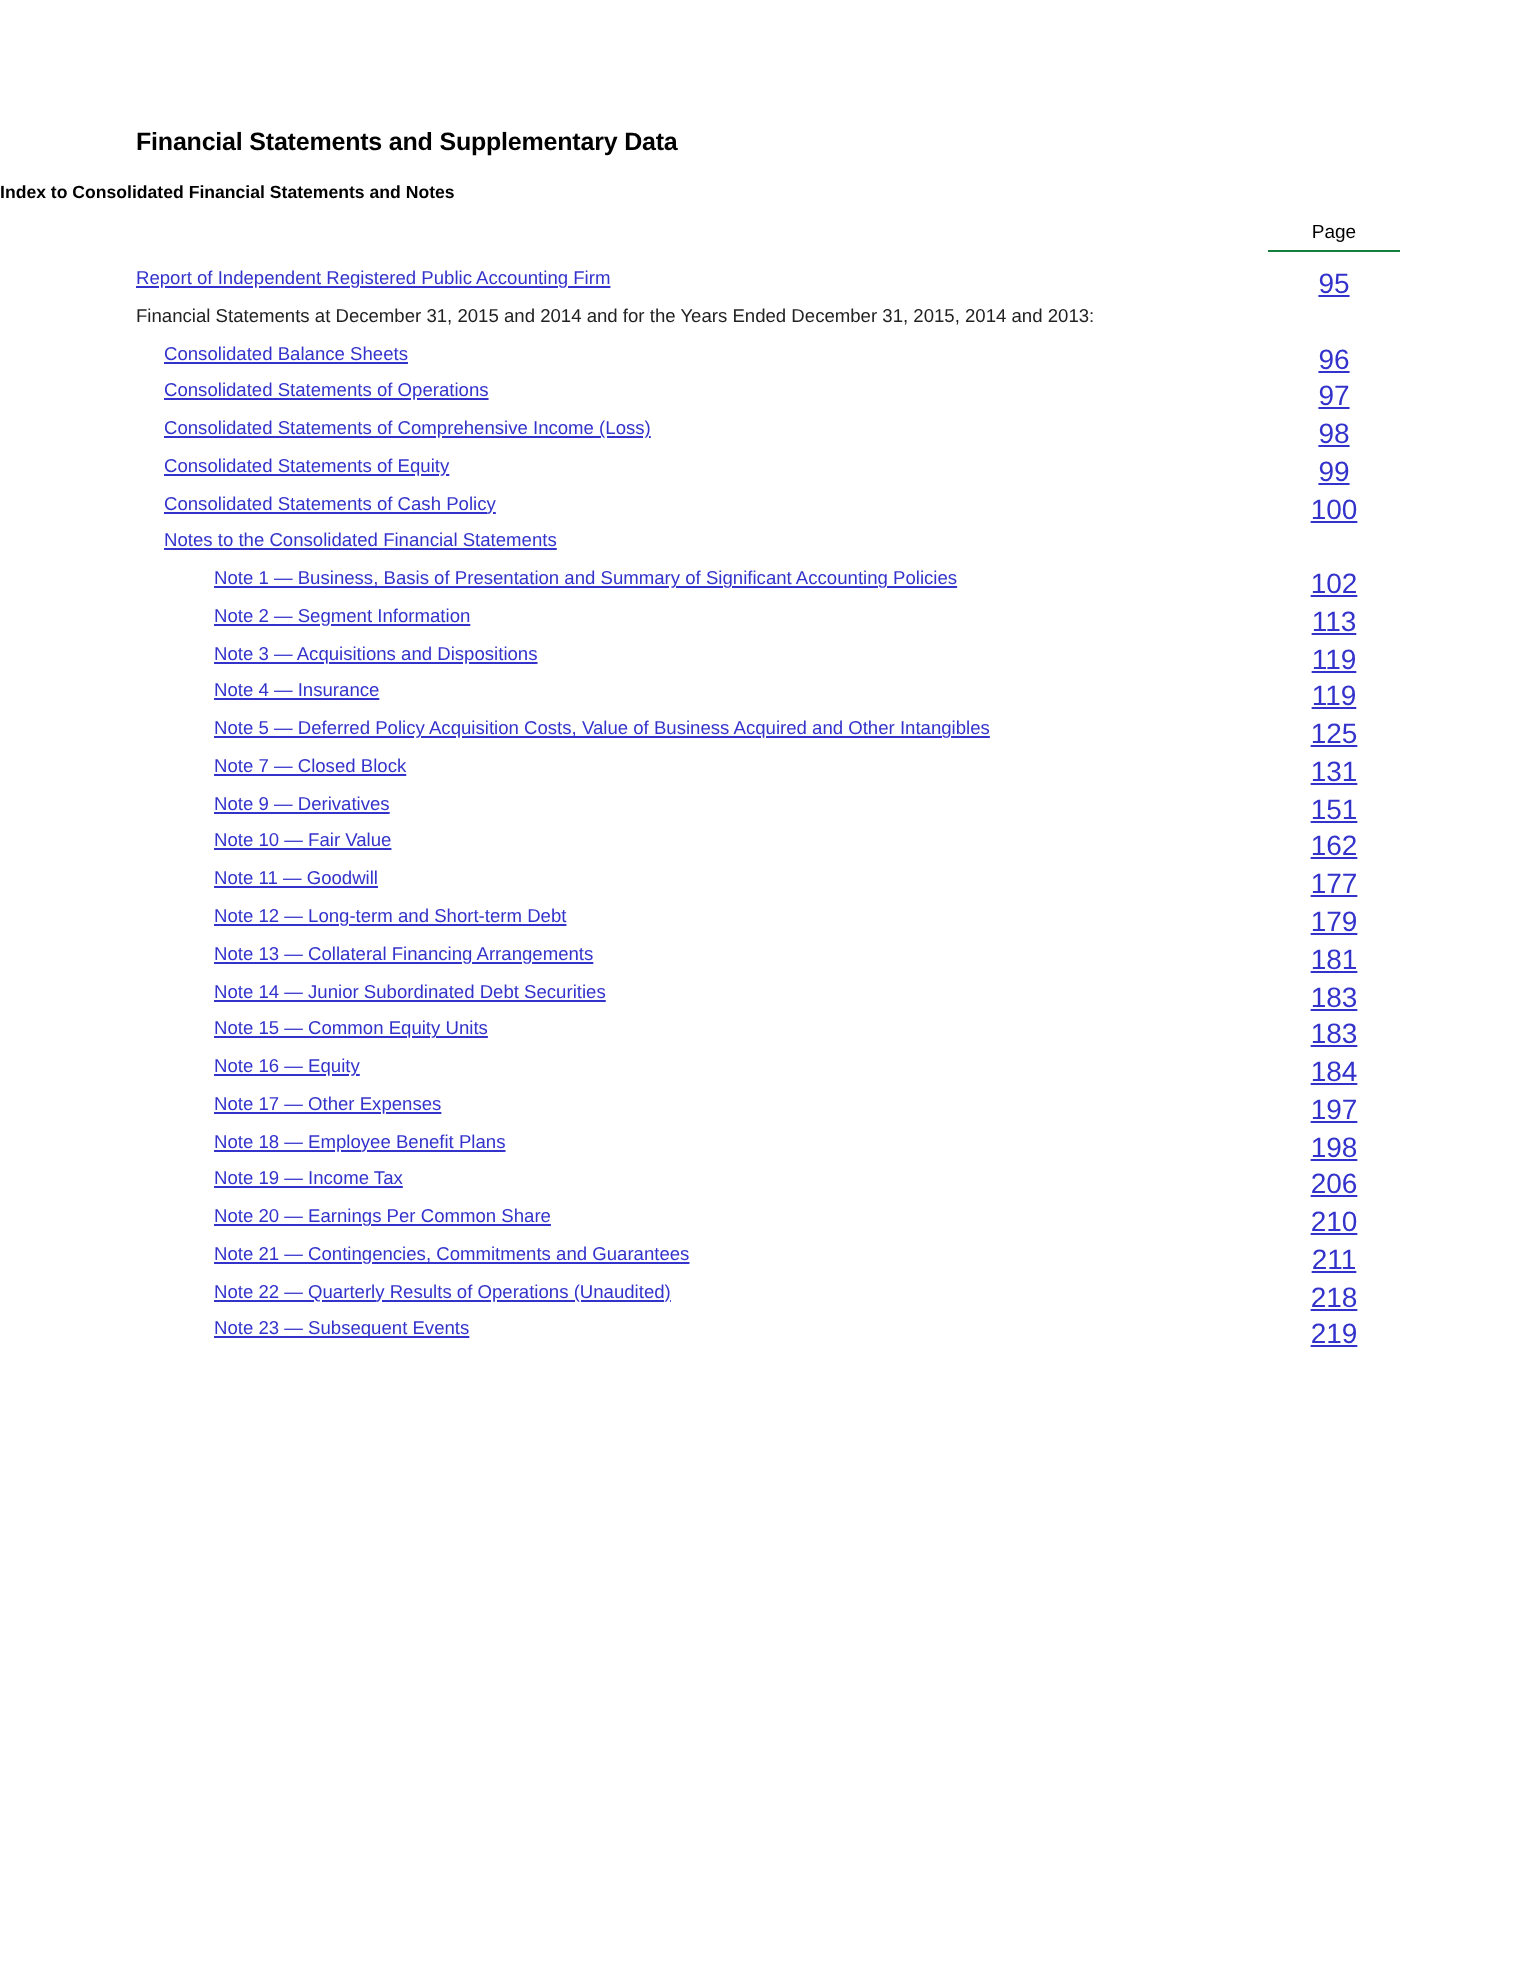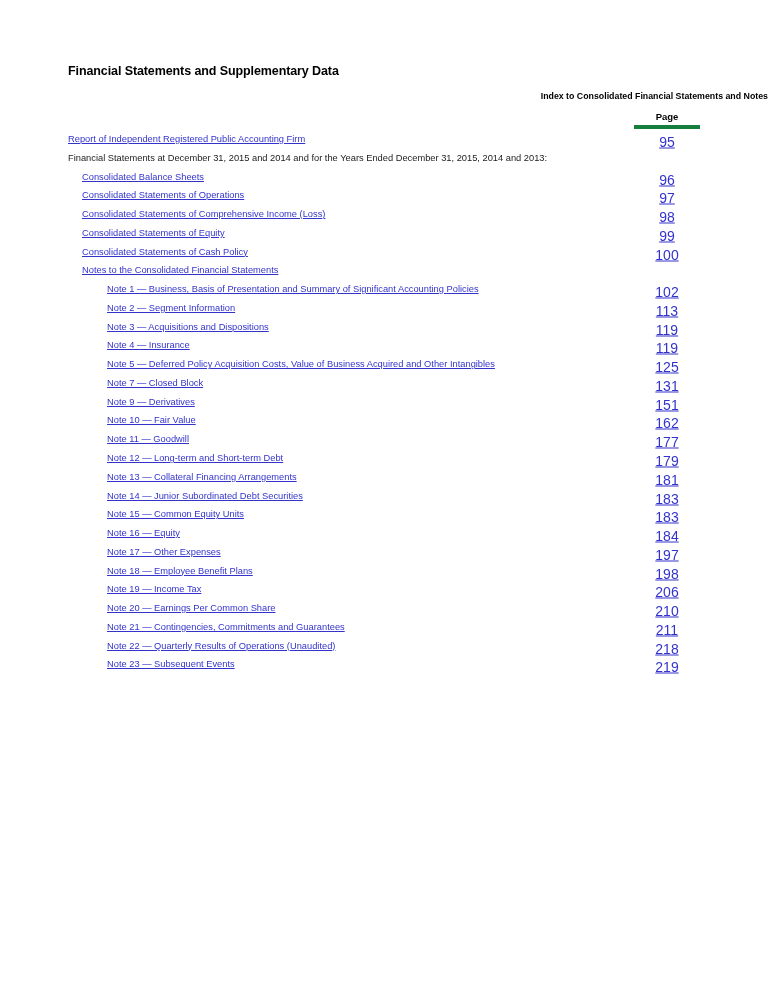--- a/index.html
+++ b/index.html
@@ -5,27 +5,27 @@
   html,body { margin:0; padding:0; background:#ffffff; }
   .page {
     position:relative; width:768px; height:874px; background:#fff;
     font-family:"Liberation Sans", sans-serif; color:#222; overflow:hidden;
   }
   .title {
     position:absolute; left:68px; top:64px; margin:0;
     font-size:12.5px; font-weight:bold; color:#000; letter-spacing:-0.1px;
   }
   .subtitle {
-    position:absolute; left:0; right:0; top:91px; text-align:right;
+    position:absolute; left:0; right:0; top:91px; text-align:left;
     font-size:8.8px; font-weight:bold; color:#000;
   }
   .page-col-header {
     position:absolute; left:634px; top:111px; width:66px;
-    text-align:center; font-size:9.5px; font-weight:bold; color:#000;
-    padding-bottom:3px; border-bottom:4px solid #15803d;
+    text-align:center; font-size:9.5px; font-weight:normal; color:#000;
+    padding-bottom:3px; border-bottom:1px solid #15803d;
   }
   .rows { position:absolute; left:68px; top:133px; width:632px; }
   .row { height:18.77px; display:flex; align-items:flex-start; }
   .label { font-size:9.3px; line-height:12px; text-decoration:underline; color:var(--link,#3333cc); }
   a.label, a.pagenum { cursor:pointer; }
   .label.plain { text-decoration:none; color:var(--text,#222); }
   .row.i1 .label { margin-left:14px; }
   .row.i2 .label { margin-left:39px; }
   .fill { flex:1 1 auto; min-width:8px; }
   .pagenum {

